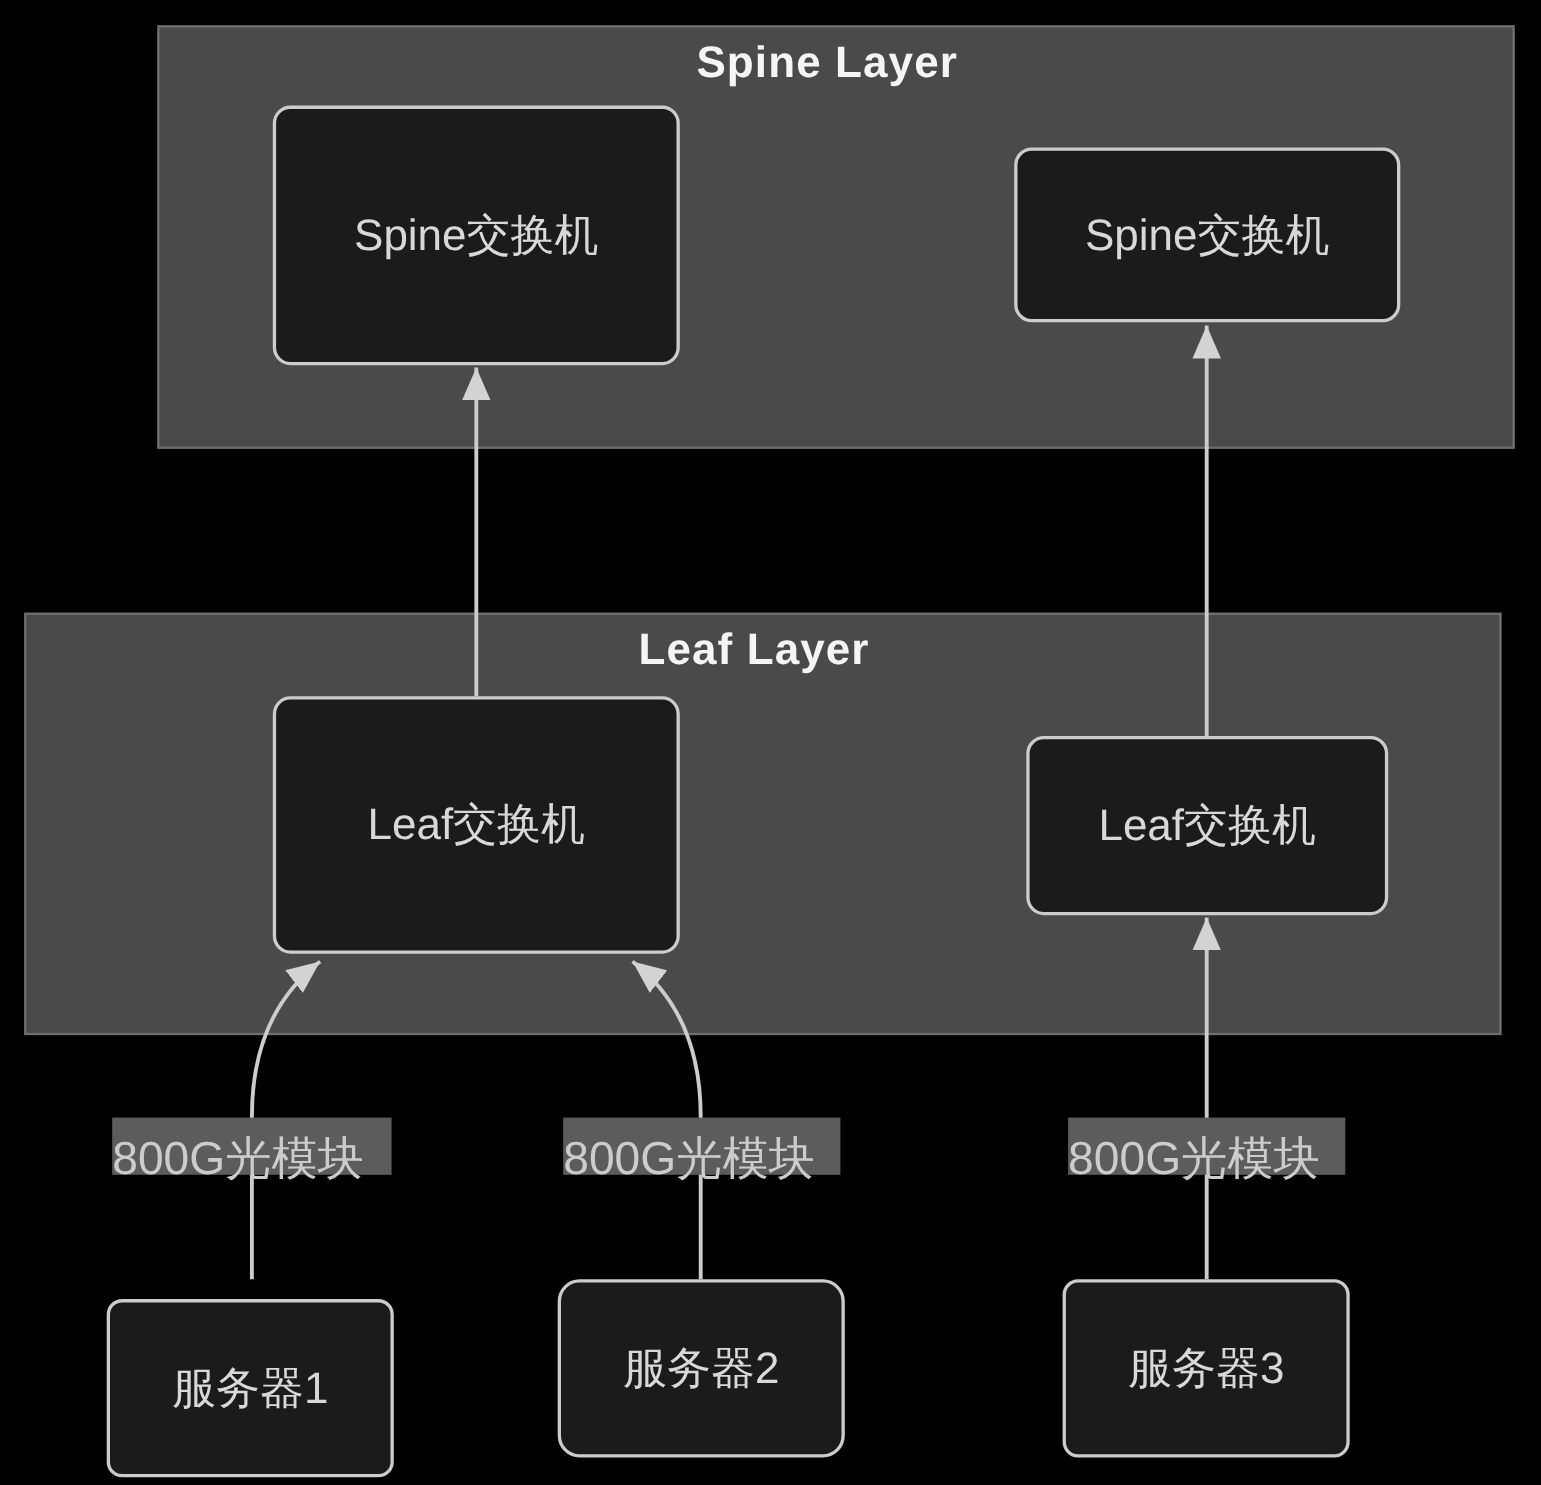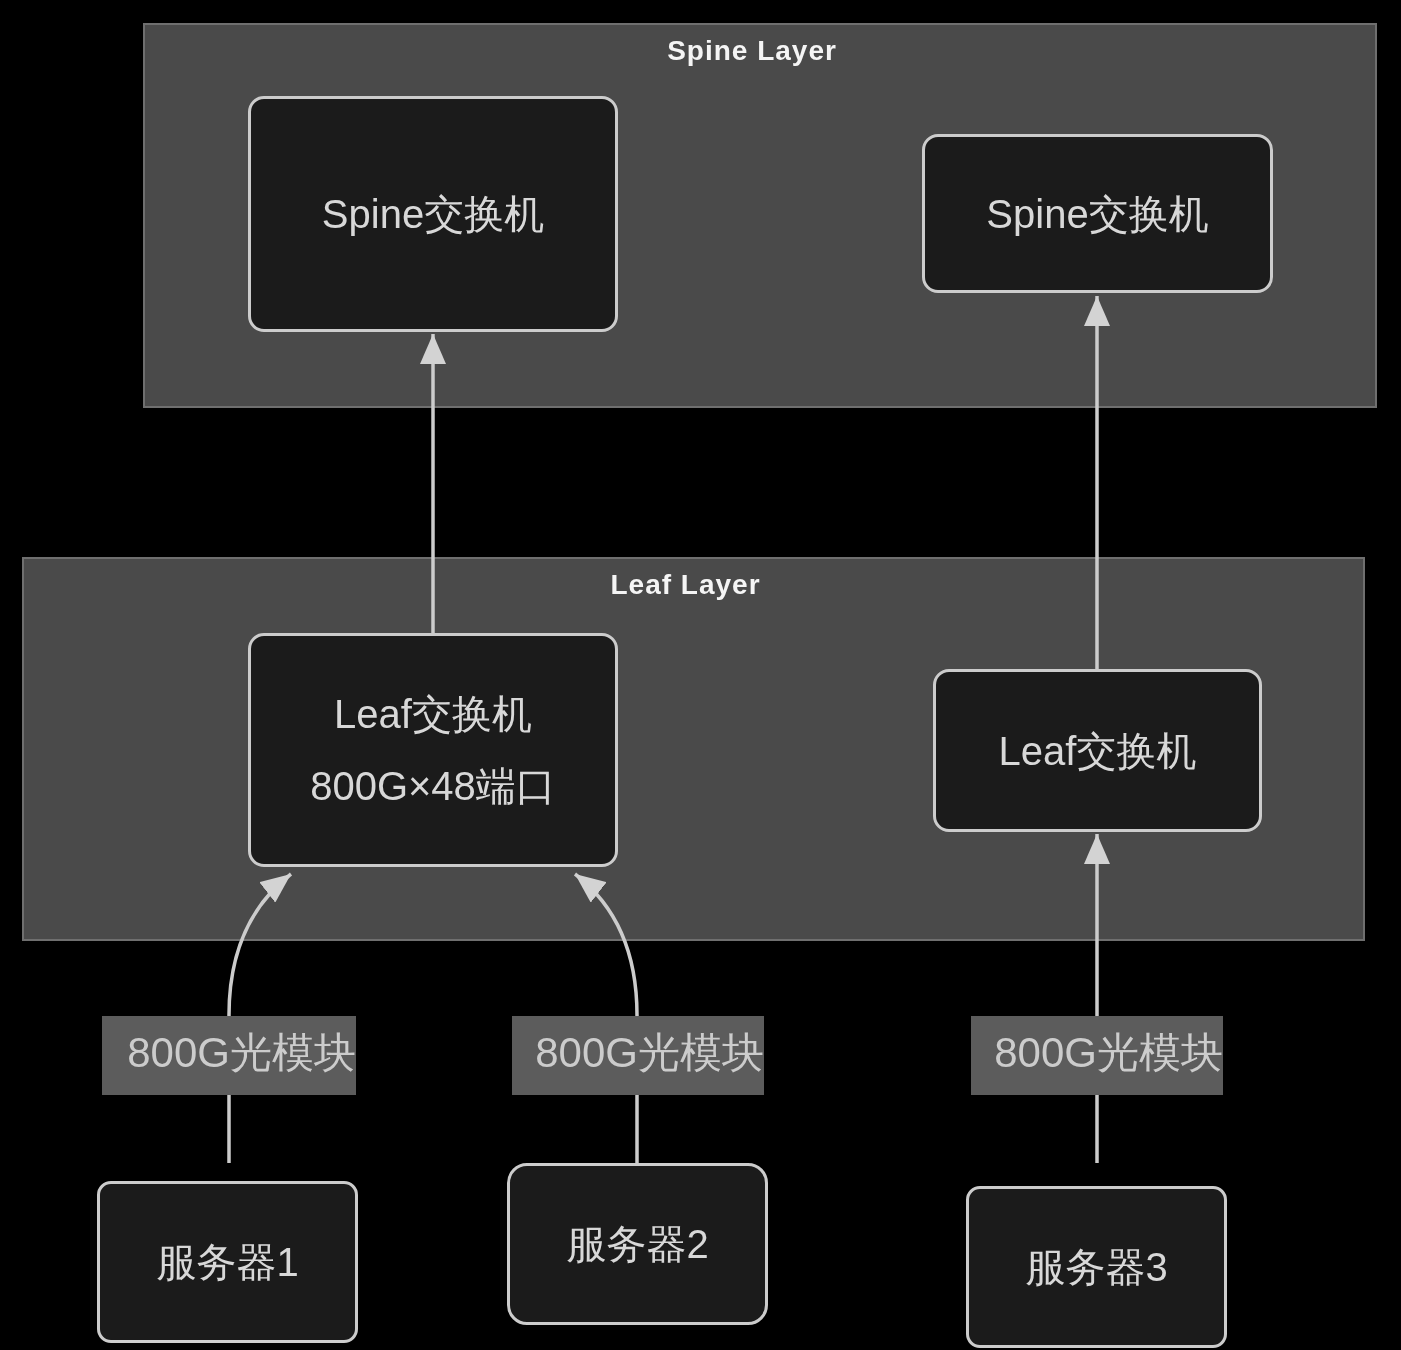--- a/index.html
+++ b/index.html
@@ -21,21 +21,21 @@
     border: 2px solid #6f6f6f;
     box-sizing: border-box;
   }
   .layer-title {
     position: absolute;
     left: 0;
     right: 16px;
     top: 10px;
     text-align: center;
     color: #f5f5f5;
-    font-size: 28px;
+    font-size: 40px;
     font-weight: 700;
     letter-spacing: 1px;
   }
   #edges {
     position: absolute;
     left: 0;
     top: 0;
     width: 1401px;
     height: 1350px;
     pointer-events: none;
@@ -59,22 +59,22 @@
     line-height: 72px;
     white-space: nowrap;
   }
   .node-line:empty { display: none; }
   .edge-label {
     position: absolute;
     background: #5c5c5c;
     color: #cccccc;
     font-size: 42px;
     line-height: 73px;
-    height: 79px;
-    text-align: right;
+    height: 52px;
+    text-align: left;
     white-space: nowrap;
     box-sizing: border-box;
   }
 </style>
 </head>
 <body>
 
 <div id="canvas">
 
   <div class="layer-box" style="left:143px; top:23px; width:1234px; height:385px;">
@@ -105,32 +105,31 @@
   <div class="node" style="left:248px; top:96px; width:370px; height:236px;">
     <span class="node-line">Spine交换机</span>
   </div>
 
   <div class="node" style="left:922px; top:134px; width:351px; height:159px;">
     <span class="node-line">Spine交换机</span>
   </div>
 
   <div class="node" style="left:248px; top:633px; width:370px; height:234px;">
     <span class="node-line">Leaf交换机</span>
-    <span class="node-line">800G×48端口</span>
   </div>
 
   <div class="node" style="left:933px; top:669px; width:329px; height:163px;">
     <span class="node-line">Leaf交换机</span>
   </div>
 
   <div class="node" style="left:97px; top:1181px; width:261px; height:162px; border-radius:14px;">
     <span class="node-line">服务器1</span>
   </div>
 
   <div class="node" style="left:507px; top:1163px; width:261px; height:162px; border-radius:20px;">
     <span class="node-line">服务器2</span>
   </div>
 
-  <div class="node" style="left:966px; top:1163px; width:261px; height:162px; border-radius:14px;margin-top:23px;">
+  <div class="node" style="left:966px; top:1163px; width:261px; height:162px; border-radius:14px;">
     <span class="node-line">服务器3</span>
   </div>
 
 </div>
 
 </body></html>

